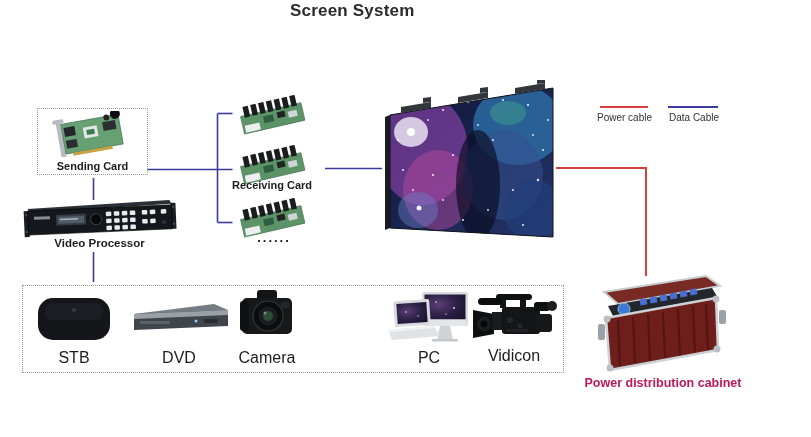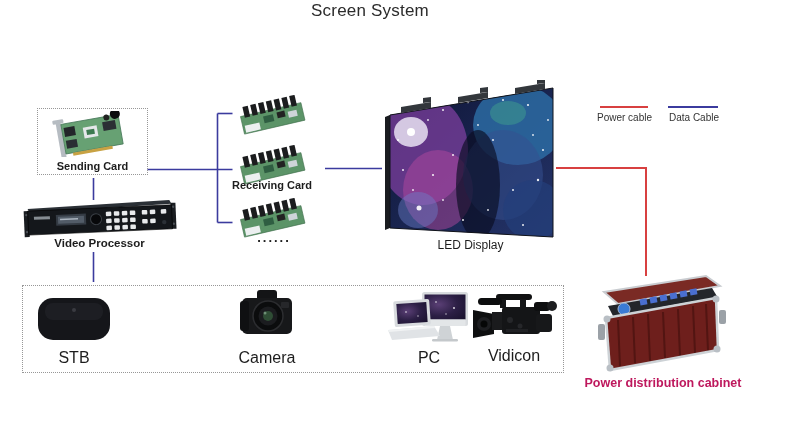--- a/index.html
+++ b/index.html
@@ -5,21 +5,21 @@
   :root{
     --power-color:#d84040;
     --data-color:#3b3b9e;
     --border-color:#979797;
     --text-color:#222222;
   }
   html,body{margin:0;padding:0;background:#ffffff;}
   body{font-family:"Liberation Sans",sans-serif;color:var(--text-color);}
   .canvas{position:relative;width:811px;height:437px;background:#ffffff;overflow:hidden;}
   .abs{position:absolute;}
-  .title{font-size:17px;font-weight:400;text-align:center;color:#2b2b2b;letter-spacing:.2px;}
+  .title{font-size:17px;font-weight:700;text-align:left;color:#2b2b2b;letter-spacing:.2px;}
   .lbl{font-size:11px;font-weight:700;text-align:center;white-space:nowrap;color:#1d1d1d;}
   .lbl-reg{font-size:12px;font-weight:400;text-align:center;white-space:nowrap;color:#1d1d1d;}
   .item-lbl{font-size:16px;font-weight:400;text-align:center;white-space:nowrap;color:#1d1d1d;}
   .legend-lbl{font-size:10px;font-weight:400;white-space:nowrap;color:#333;}
   .cab-lbl{font-size:12.5px;font-weight:700;text-align:center;white-space:nowrap;color:#be185d;}
   .dotted-box{border:1.5px dotted var(--border-color);box-sizing:border-box;background:transparent;}
   .legend-line{height:2px;}
   .ellipsis{font-size:13px;font-weight:700;letter-spacing:2px;text-align:center;color:#1d1d1d;}
   svg{display:block;}
   .wires{pointer-events:none;}
@@ -212,38 +212,48 @@
     <path d="M7 35 L170 8 L170 157 L7 148 Z" fill="none" stroke="#11131a" stroke-width="1"></path>
     <g fill="#33373c">
       <polygon points="18,27 48,22 48,28 18,33"></polygon>
         <polygon points="40,18 48,17 48,22 40,23"></polygon>
       <polygon points="75,17 105,12 105,18 75,23"></polygon>
         <polygon points="97,8 105,7 105,12 97,13"></polygon>
       <polygon points="132,8 162,3 162,9 132,14"></polygon>
         <polygon points="154,0 162,0 162,3 154,4"></polygon>
     </g>
   </svg>
-  <div class="abs lbl-reg" style="left:383px;top:238px;width:175px;">LED Display</div>
 
   <div class="abs legend-line" style="left:600px;top:106px;width:48px;background:var(--power-color);"></div>
   <div class="abs legend-lbl" style="left:597px;top:112px;">Power cable</div>
   <div class="abs legend-line" style="left:668px;top:106px;width:50px;background:var(--data-color);"></div>
   <div class="abs legend-lbl" style="left:669px;top:112px;">Data Cable</div>
 
   <div class="abs dotted-box" style="left:22px;top:285px;width:542px;height:88px;"></div>
 
   <div class="abs" style="left:30px;top:288px;width:88px;">
     <svg width="88" height="58" viewBox="0 0 88 58">
       <rect x="8" y="10" width="72" height="42" rx="15" fill="#15161a"></rect>
       <rect x="15" y="15" width="58" height="17" rx="8" fill="#25262c" opacity="0.55"></rect>
       <circle cx="44" cy="22" r="2" fill="#3a3b41"></circle>
     </svg>
     <div class="abs item-lbl" style="left:0;top:61px;width:100%;">STB</div>
   </div>
 
+  <div class="abs" style="left:126px;top:288px;width:106px;">
+    <svg width="106" height="58" viewBox="0 0 106 58">
+      <polygon points="8,26 88,16 102,22 22,32" fill="#767c83"></polygon>
+      <polygon points="8,26 102,22 102,38 8,42" fill="#40454b"></polygon>
+      <polygon points="8,26 102,22 102,27 8,31" fill="#9aa0a6"></polygon>
+      <rect x="14" y="33" width="30" height="3" fill="#5b6167"></rect>
+      <rect x="78" y="31" width="14" height="4" fill="#2a2e33"></rect>
+      <circle cx="70" cy="33" r="1.5" fill="#8fd0ff"></circle>
+    </svg>
+    <div class="abs item-lbl" style="left:0;top:61px;width:100%;">DVD</div>
+  </div>
 
   <div class="abs" style="left:237px;top:288px;width:60px;">
     <svg width="60" height="58" viewBox="0 0 60 58">
       <rect x="20" y="2" width="20" height="12" rx="3" fill="#131416"></rect>
       <rect x="5" y="10" width="50" height="36" rx="5" fill="#17181a"></rect>
       <rect x="3" y="13" width="9" height="30" rx="3" fill="#0f1012"></rect>
       <circle cx="31" cy="28" r="15" fill="#0b0c0d" stroke="#2c2d30" stroke-width="1.5"></circle>
       <circle cx="31" cy="28" r="9.5" fill="#1b1c1f"></circle>
       <circle cx="31" cy="28" r="5" fill="#2f4d35"></circle>
       <circle cx="28" cy="25" r="1.5" fill="#7ea287" opacity="0.8"></circle>

